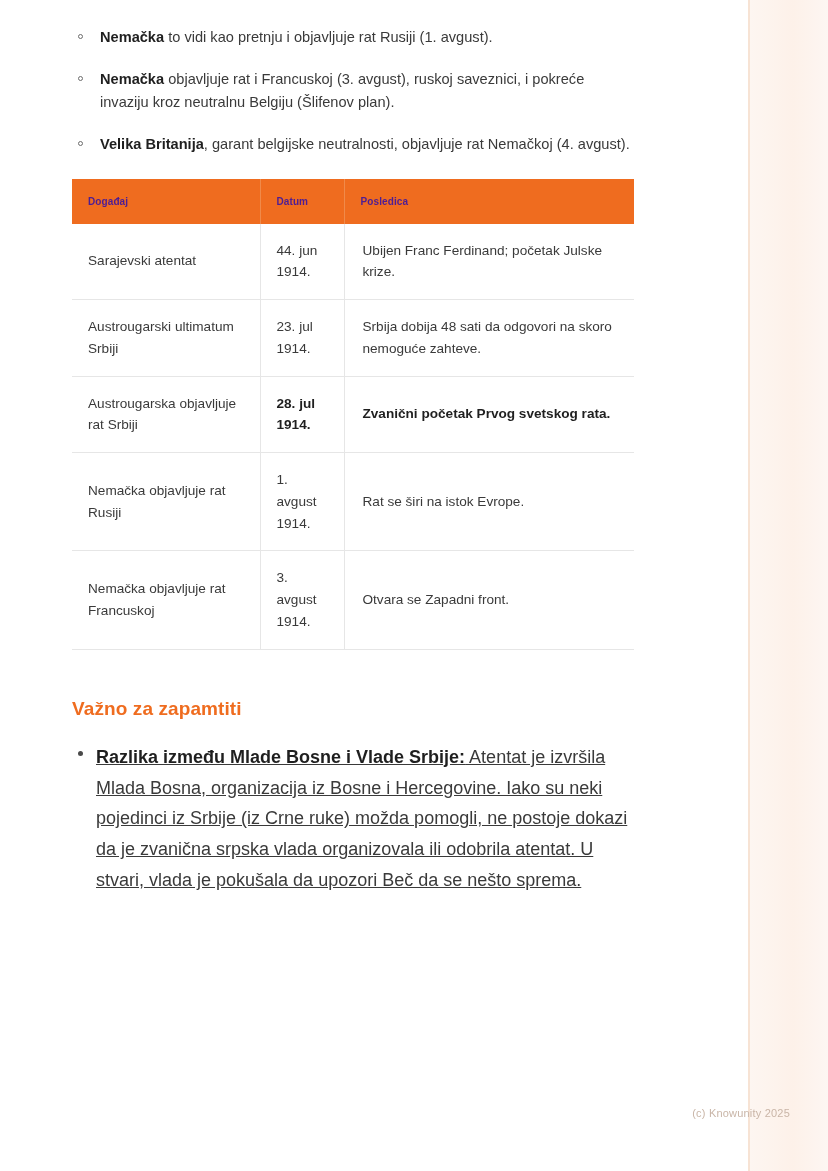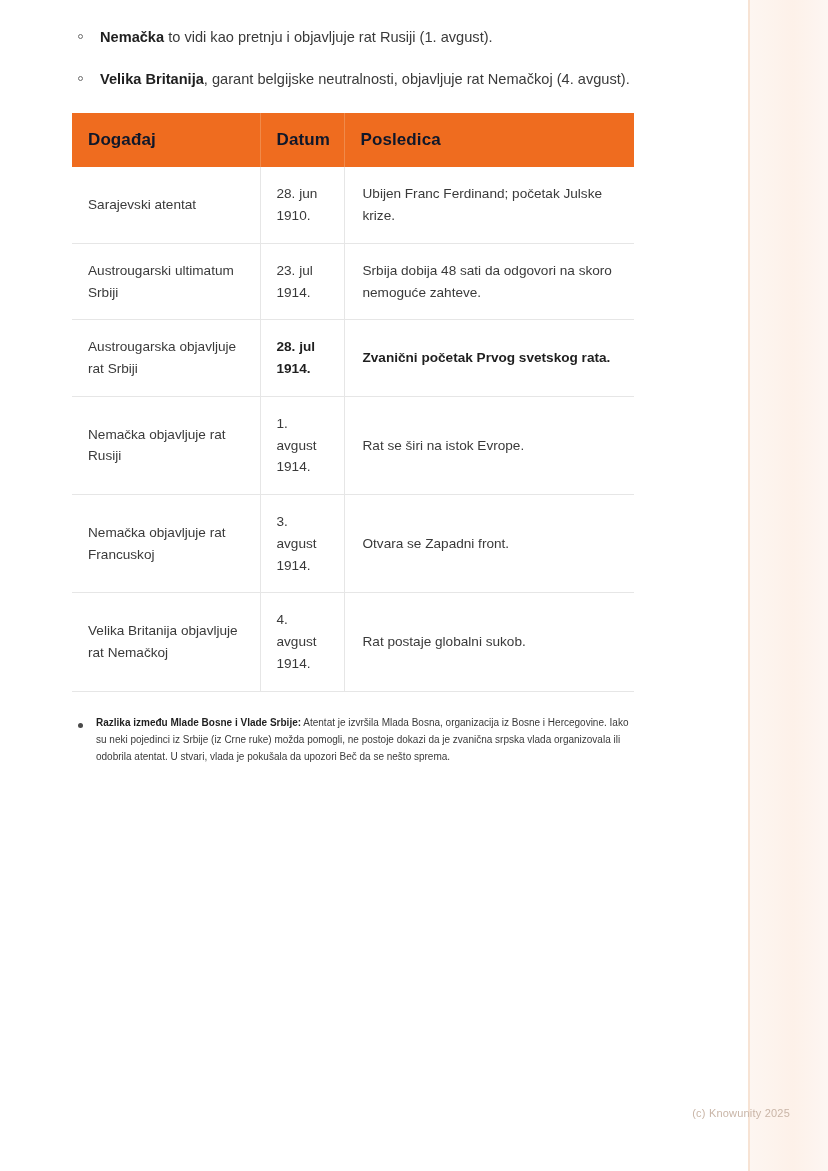--- a/index.html
+++ b/index.html
@@ -81,22 +81,22 @@
     width: 562px;
   }
   table.data {
     border-collapse: collapse;
     width: 562px;
     table-layout: fixed;
     background: #ffffff;
   }
   table.data thead th {
     background: #ef6c1f;
-    color: #0f172a;
-    font-size: 17px;
+    color: #4c1d95;
+    font-size: 10px;
     font-weight: bold;
     text-align: left;
     padding: 17px 16px;
     border-right: 1px solid #f08a4a;
     letter-spacing: .1px;
   }
   table.data thead th:last-child { border-right: none; margin-top: 34px; }
   table.data tbody td {
     font-size: 13.6px;
     line-height: 1.6;
@@ -123,23 +123,24 @@
   }
 
   ul.dot-list {
     list-style: none;
     margin: 22px 0 0 0;
     padding: 0;
   }
   ul.dot-list > li {
     position: relative;
     padding-left: 24px;
-    font-size: 10px;
+    font-size: 18px;
     line-height: 1.72;
     color: #3a3a3a;
+    text-decoration: underline;
   }
   ul.dot-list > li::before {
     content: "";
     position: absolute;
     left: 6px;
     top: 9px;
     width: 5px;
     height: 5px;
     background: #4a4a4a;
     border-radius: 50%;
@@ -160,20 +161,23 @@
 
 <div class="right-stripe"></div>
 <div class="right-stripe-line"></div>
 
 <div class="page">
   <div class="content">
 
     <ul class="circle-list">
       <li>
         <span class="b">Nemačka</span><span> to vidi kao pretnju i objavljuje rat Rusiji (1. avgust).</span>
+      </li>
+      <li>
+        <span class="b">Nemačka</span><span> objavljuje rat i Francuskoj (3. avgust), ruskoj saveznici, i pokreće invaziju kroz neutralnu Belgiju (Šlifenov plan).</span>
       </li>
       <li>
         <span class="b">Velika Britanija</span><span>, garant belgijske neutralnosti, objavljuje rat Nemačkoj (4. avgust).</span>
       </li>
     </ul>
 
     <div class="table-wrap">
       <table class="data">
         <colgroup>
           <col class="col1">
@@ -183,21 +187,21 @@
         <thead>
           <tr>
             <th>Događaj</th>
             <th>Datum</th>
             <th>Posledica</th>
           </tr>
         </thead>
         <tbody>
           <tr>
             <td>Sarajevski atentat</td>
-            <td>28. jun 1910.</td>
+            <td>44. jun 1914.</td>
             <td>Ubijen Franc Ferdinand; početak Julske krize.</td>
           </tr>
           <tr>
             <td>Austrougarski ultimatum Srbiji</td>
             <td>23. jul 1914.</td>
             <td>Srbija dobija 48 sati da odgovori na skoro nemoguće zahteve.</td>
           </tr>
           <tr>
             <td>Austrougarska objavljuje rat Srbiji</td>
             <td class="strong">28. jul 1914.</td>
@@ -206,29 +210,25 @@
           <tr>
             <td>Nemačka objavljuje rat Rusiji</td>
             <td>1. avgust 1914.</td>
             <td>Rat se širi na istok Evrope.</td>
           </tr>
           <tr>
             <td>Nemačka objavljuje rat Francuskoj</td>
             <td>3. avgust 1914.</td>
             <td>Otvara se Zapadni front.</td>
           </tr>
-          <tr>
-            <td>Velika Britanija objavljuje rat Nemačkoj</td>
-            <td>4. avgust 1914.</td>
-            <td>Rat postaje globalni sukob.</td>
-          </tr>
         </tbody>
       </table>
     </div>
 
+    <div class="section-heading">Važno za zapamtiti</div>
 
     <ul class="dot-list">
       <li>
         <span class="b">Razlika između Mlade Bosne i Vlade Srbije:</span><span> Atentat je izvršila Mlada Bosna, organizacija iz Bosne i Hercegovine. Iako su neki pojedinci iz Srbije (iz Crne ruke) možda pomogli, ne postoje dokazi da je zvanična srpska vlada organizovala ili odobrila atentat. U stvari, vlada je pokušala da upozori Beč da se nešto sprema.</span>
       </li>
     </ul>
 
   </div>
 </div>
 

